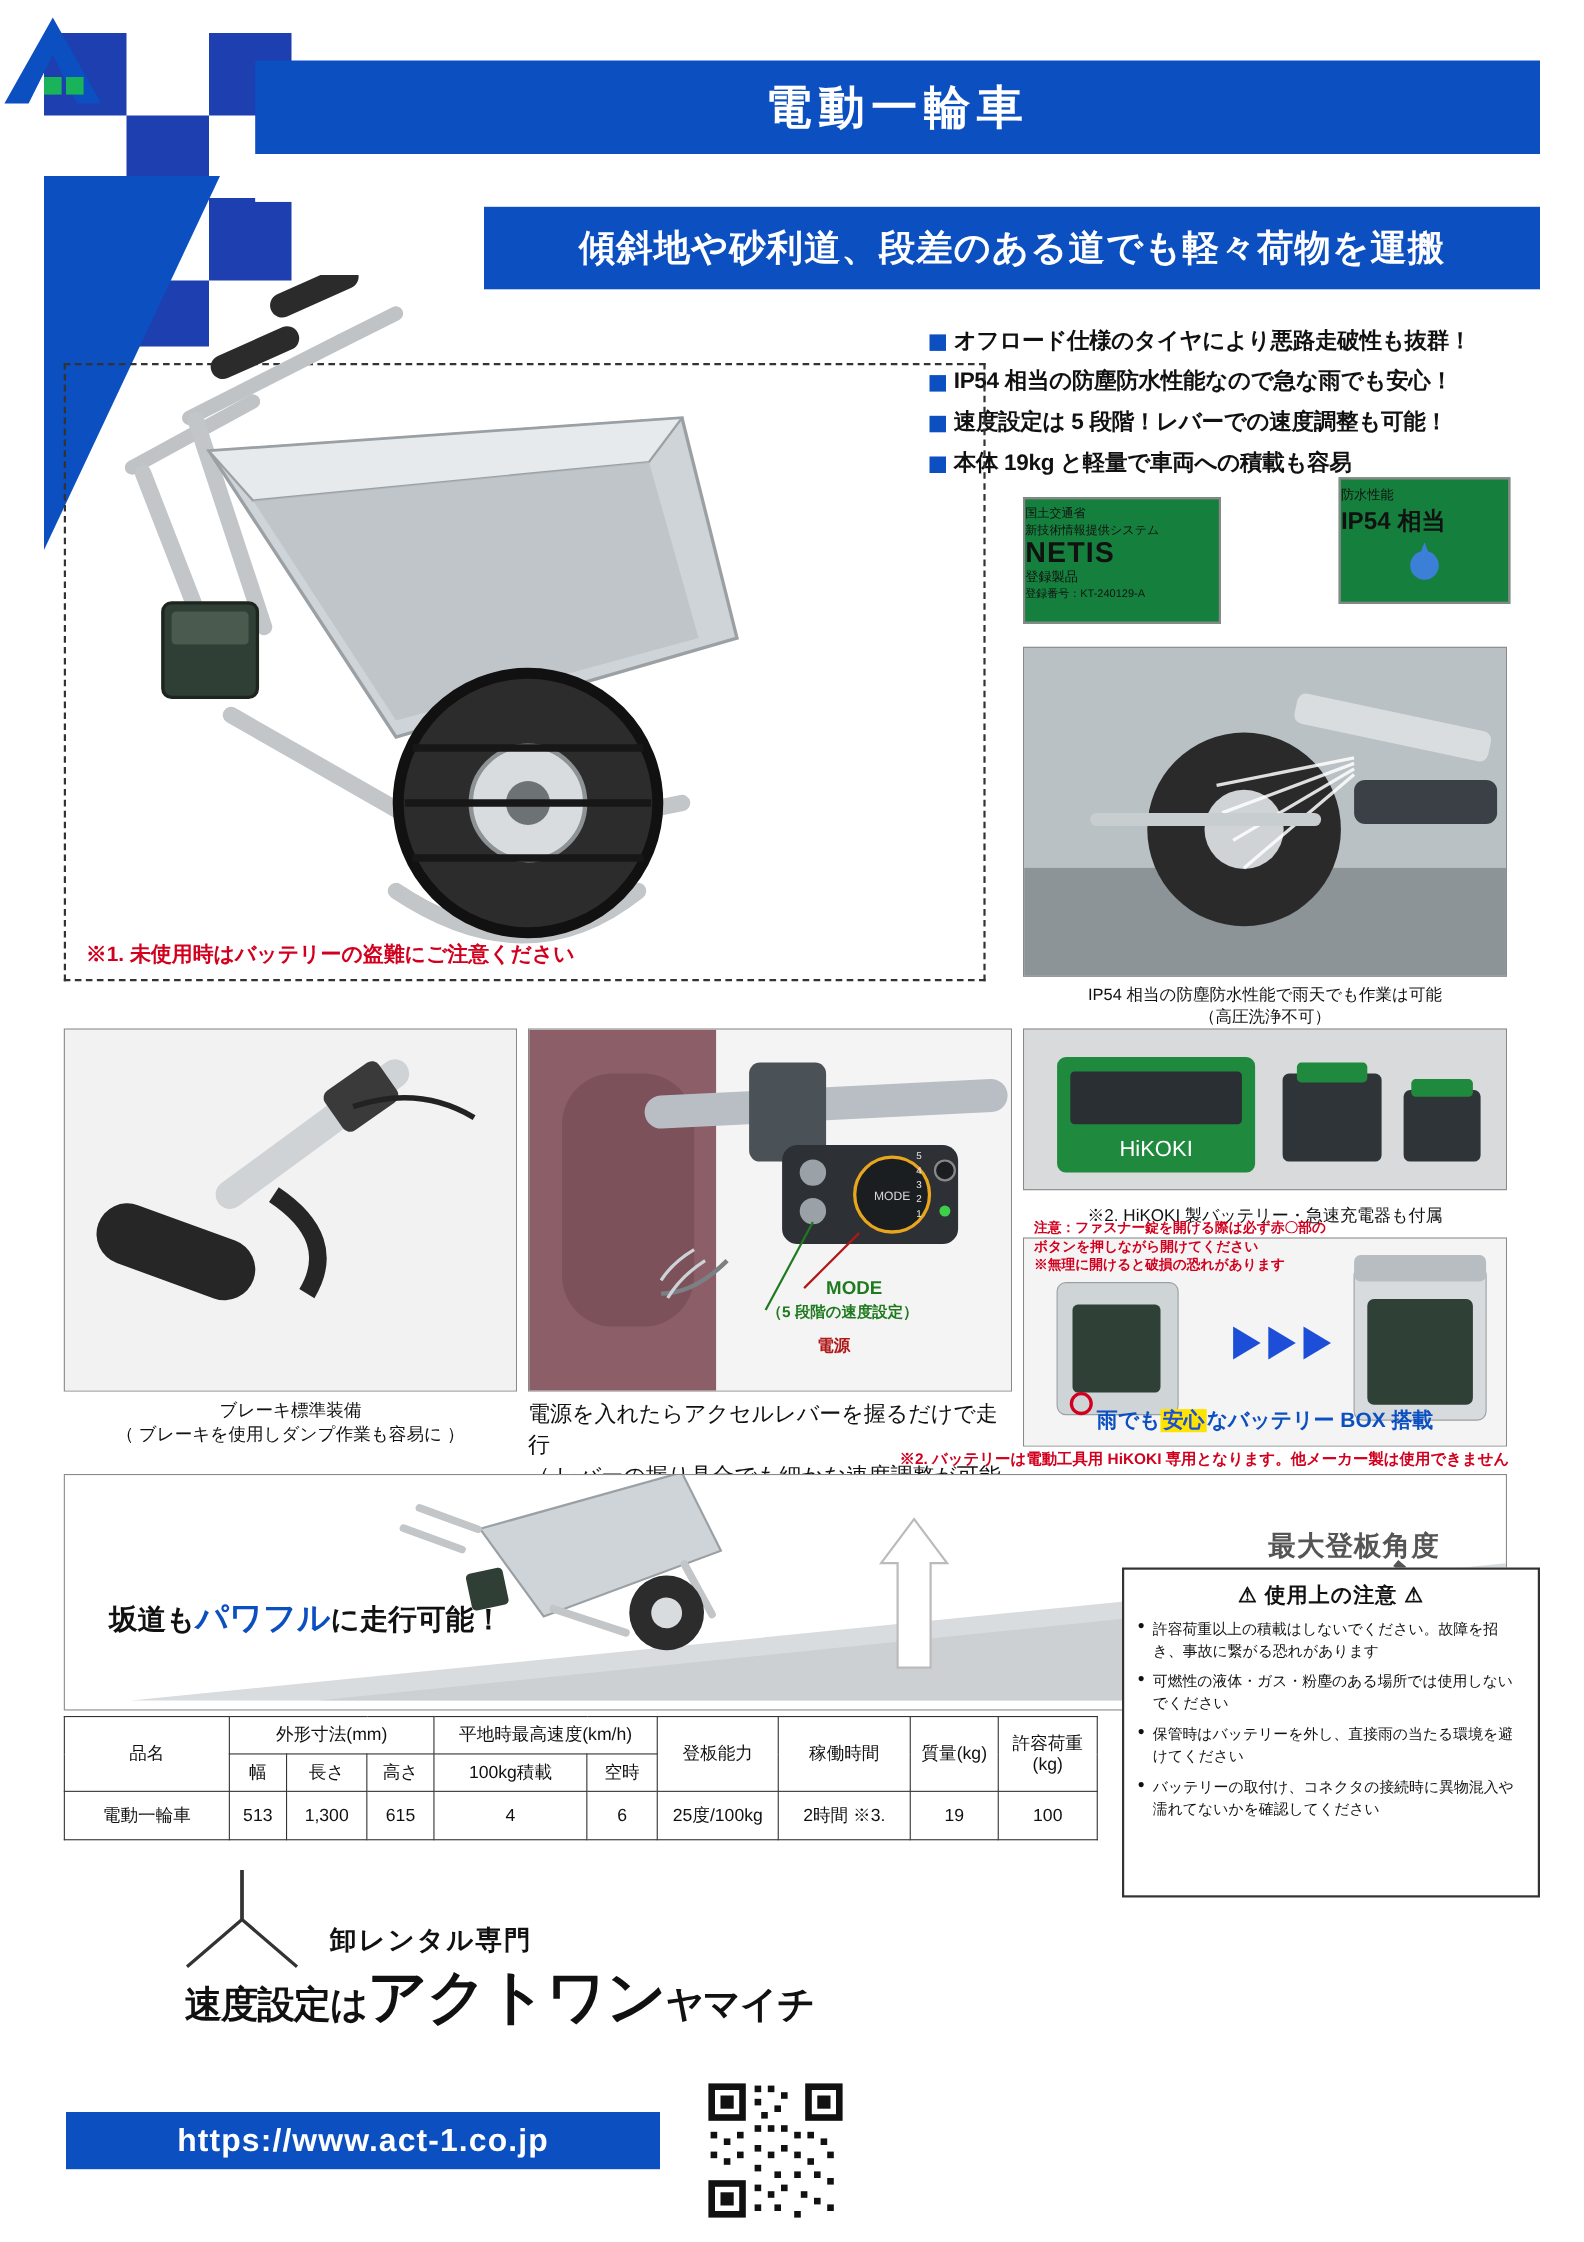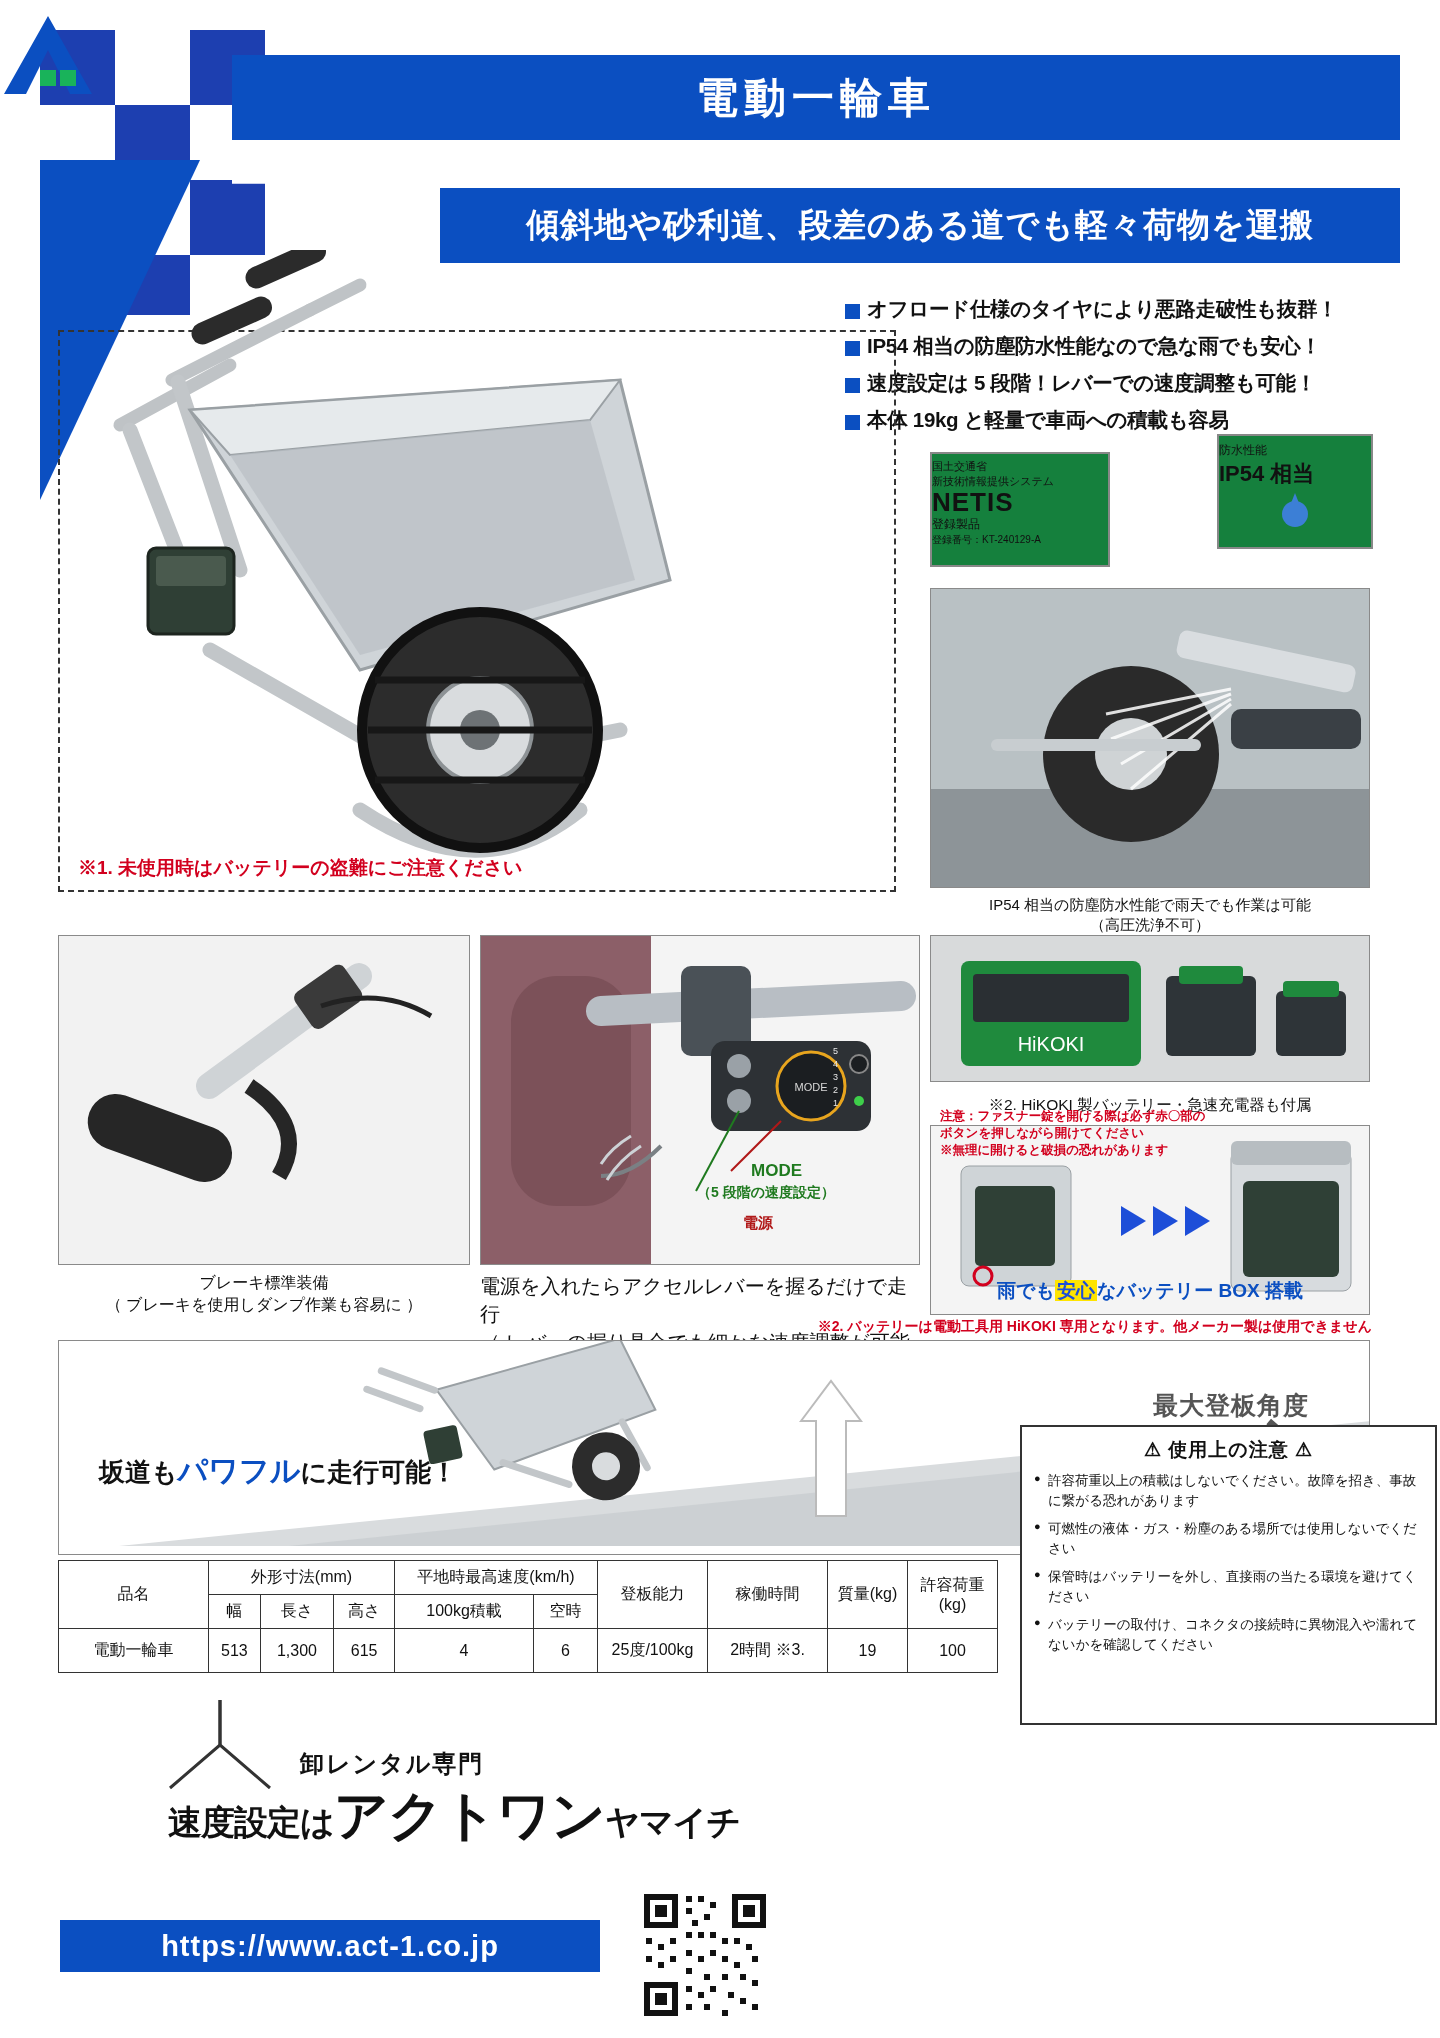--- a/index.html
+++ b/index.html
@@ -143,21 +143,21 @@
   }
   .slope-text .pw { color:#0b4fc1; font-size:30px; }
   .slope-ang-label {
     position:absolute; right:60px; top:48px; text-align:center; color:#555;
   }
   .slope-ang-label .t { font-size:25px; font-weight:bold; letter-spacing:1px; }
   .slope-ang-label .v { font-size:68px; font-weight:bold; line-height:0.95; letter-spacing:2px; }
 
   
   .caution {
-    position:absolute; left:1020px; top:1425px; width:417px; height:300px;
+    position:absolute; left:1020px; top:1425px; width:380px; height:300px;
     border:2px solid #333; background:#fff; padding:8px 12px;
   }
   .caution h4 {
     margin:2px 0 8px; text-align:center; font-size:19px; font-weight:bold; letter-spacing:1px;
   }
   .caution ul { margin:0; padding:0; list-style:none; }
   .caution li { font-size:13.5px; line-height:1.45; margin-bottom:9px; padding-left:14px; position:relative; }
   .caution li:before { content:"●"; position:absolute; left:0; top:0; font-size:11px; }
 
   

